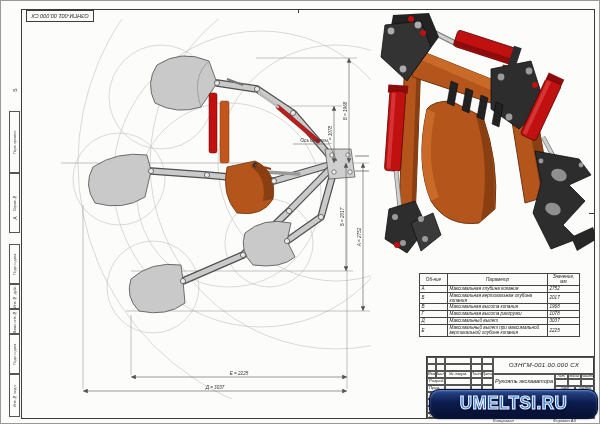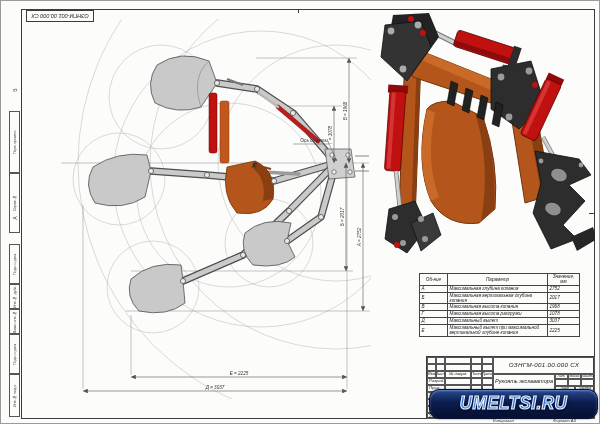--- a/index.html
+++ b/index.html
@@ -37,21 +37,21 @@
   .tb .doctitle{font-size:5.6px;align-items:flex-start;padding-top:4px;}
   .tb .company{font-size:3.9px;flex-direction:column;}
 
   .below-frame{position:absolute;top:417px;font-size:4.2px;font-style:italic;color:#333;}
 
   
   .wm{position:absolute;left:428px;top:388px;width:167px;height:28px;border-radius:10px;
       background:linear-gradient(180deg,#2a4a8e 0%,#0c1c4e 45%,#060f30 100%);
       border:1.5px solid #0a1030;box-shadow:inset 0 1px 2px rgba(150,190,255,.55),0 0 2px rgba(20,40,90,.6);
       display:flex;align-items:center;justify-content:center;}
-  .wm span{font-size:17px;font-weight:bold;font-style:italic;letter-spacing:0.5px;color:#2e6fc9;
+  .wm span{font-size:17px;font-weight:bold;letter-spacing:0.5px;color:#2e6fc9;
            -webkit-text-stroke:1.1px #e4f0ff;text-shadow:0 2px 2px rgba(4,10,40,.9),0 0 3px #0a1540;
            transform:scaleY(1.05);white-space:nowrap;}
 </style>
 </head>
 <body>
 
 <div class="sheet">
   <div class="frame"></div>
   <div class="tick-top"></div>
   <div class="tick-right"></div>

